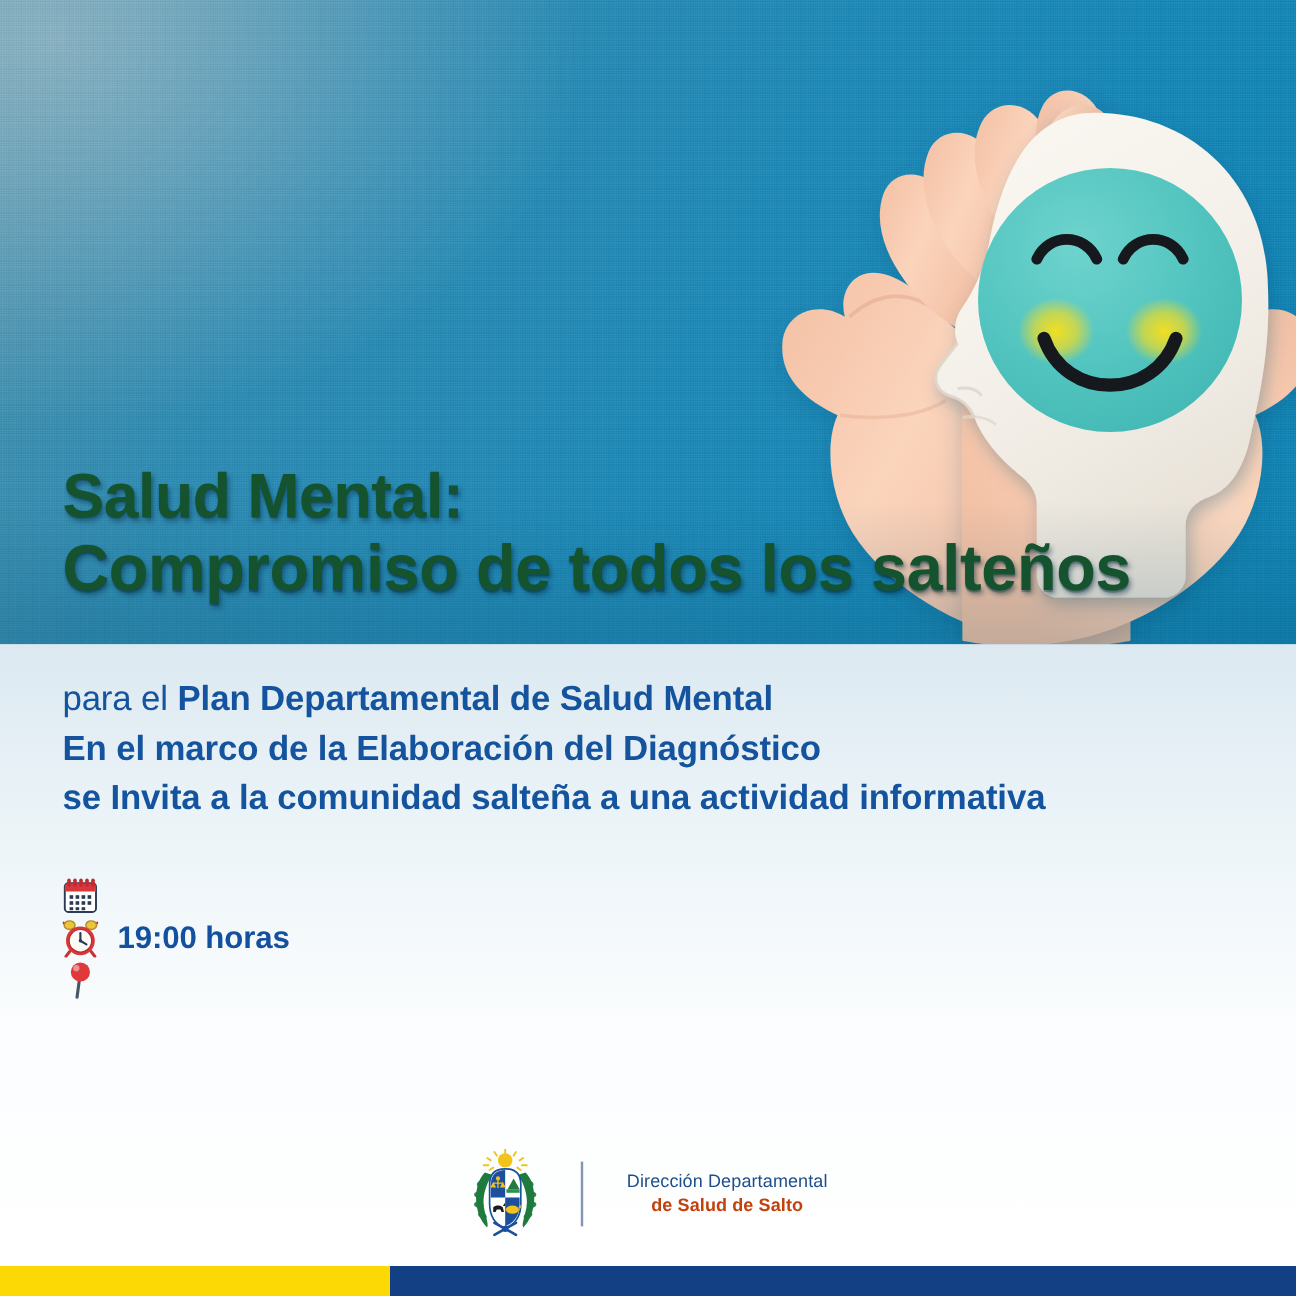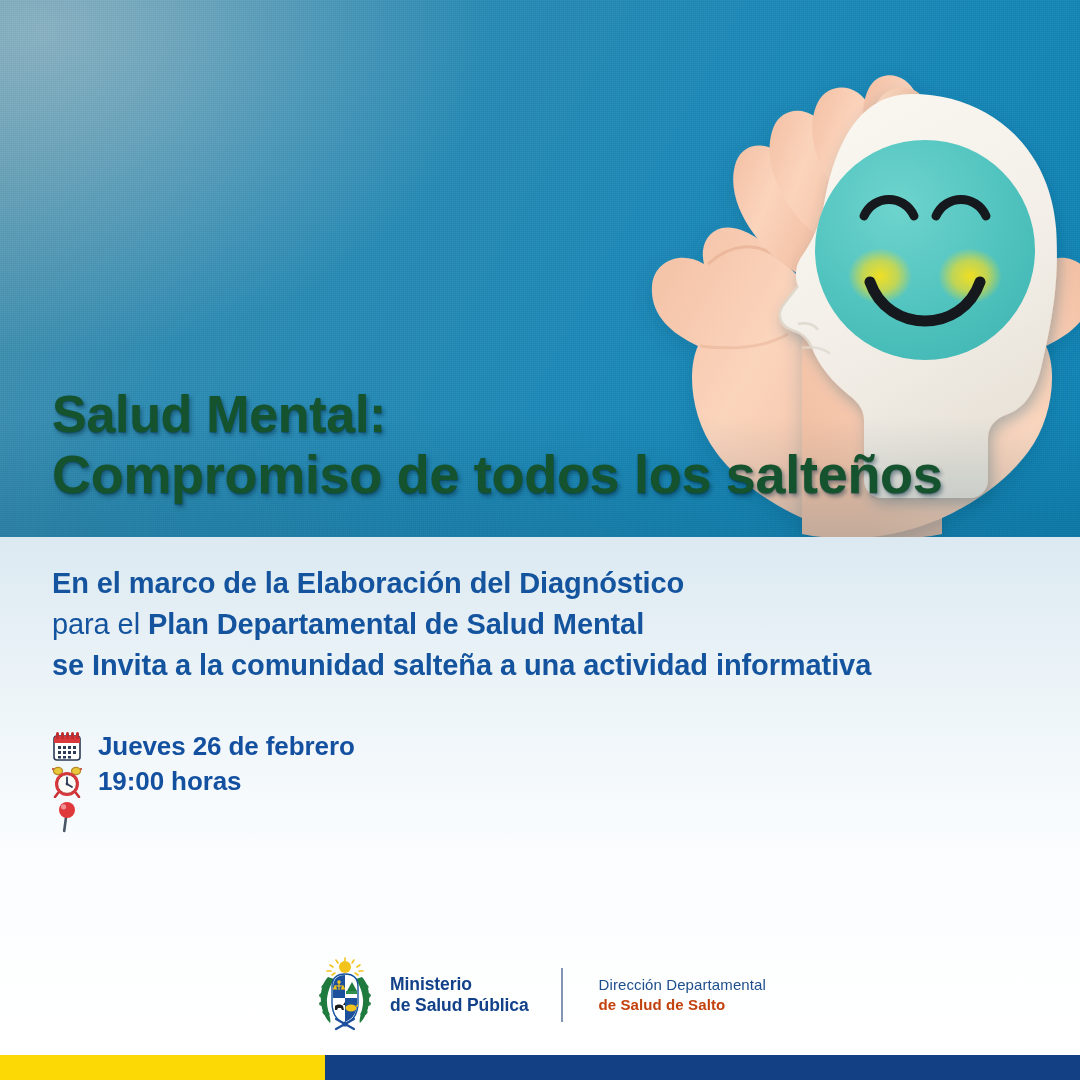--- a/index.html
+++ b/index.html
@@ -115,21 +115,21 @@
   .msp-text {
     color:#12418a;
     font-size:17.5px;
     font-weight:bold;
     line-height:21px;
     letter-spacing:-0.1px;
   }
   .logo-divider {
     width:2px; height:54px; background:#8494b5; margin:0 22px 0 18px;
   }
-  .dds-text { line-height:20px; }
+  .dds-text { line-height:20px;text-align:center; }
   .dds-line1 {
     color:#1f4e8c; font-size:15px; font-weight:normal; letter-spacing:0.1px;
   }
   .dds-line2 {
     color:#c2410c; font-size:15px; font-weight:bold; letter-spacing:0.1px;
   }
 
   
   .bottom-bar {
     position:absolute; left:0; bottom:0; width:1080px; height:25px;
@@ -273,22 +273,22 @@
   </div>
 
   <div class="title-block">
     <div class="title-line l1">Salud Mental:</div>
     <div class="title-line l2">Compromiso de todos los salteños</div>
   </div>
 
   <div class="body-area">
 
     <div class="lede">
+      <div class="lede-line l2"><span class="reg">para el </span><span>Plan Departamental de Salud Mental</span></div>
       <div class="lede-line l1">En el marco de la Elaboración del Diagnóstico</div>
-      <div class="lede-line l2"><span class="reg">para el </span><span>Plan Departamental de Salud Mental</span></div>
       <div class="lede-line l3">se Invita a la comunidad salteña a una actividad informativa</div>
     </div>
 
     <div class="details">
 
       <div class="detail-row">
         <span class="detail-icon">
           <svg width="30" height="32" viewBox="0 0 30 32" xmlns="http://www.w3.org/2000/svg" aria-hidden="true">
             <rect x="2" y="5" width="26" height="24" rx="3" fill="#ffffff" stroke="#2b3a55" stroke-width="1.6"></rect>
             <path d="M2 8 a3 3 0 0 1 3 -3 h20 a3 3 0 0 1 3 3 v4 H2 Z" fill="#d8373b"></path>
@@ -305,21 +305,20 @@
               <rect x="6" y="20" width="3" height="3"></rect>
                 <rect x="11" y="20" width="3" height="3"></rect>
               <rect x="16" y="20" width="3" height="3"></rect>
                 <rect x="21" y="20" width="3" height="3"></rect>
               <rect x="6" y="25" width="3" height="2.5"></rect>
                 <rect x="11" y="25" width="3" height="2.5"></rect>
               <rect x="16" y="25" width="3" height="2.5"></rect>
             </g>
           </svg>
         </span>
-        <span class="detail-text">Jueves 26 de febrero</span>
       </div>
 
       <div class="detail-row">
         <span class="detail-icon">
           <svg width="30" height="32" viewBox="0 0 30 32" xmlns="http://www.w3.org/2000/svg" aria-hidden="true">
             <path d="M4 6 L1 3 M26 6 L29 3" stroke="#c93134" stroke-width="2" stroke-linecap="round"></path>
             <ellipse cx="6" cy="5" rx="4.5" ry="3.6" fill="#e8c838" stroke="#b8882a" stroke-width="1.2"></ellipse>
             <ellipse cx="24" cy="5" rx="4.5" ry="3.6" fill="#e8c838" stroke="#b8882a" stroke-width="1.2"></ellipse>
             <circle cx="15" cy="18" r="12" fill="#d8373b"></circle>
             <circle cx="15" cy="18" r="9.4" fill="#fdfbf6" stroke="#b8282c" stroke-width="1"></circle>
@@ -410,24 +409,20 @@
           </g>
 
           <g stroke="#1c4f9c" stroke-width="2.2" fill="none" stroke-linecap="round">
             <path d="M22 62 L40 72"></path>
               <path d="M40 62 L22 72"></path>
           </g>
           <circle cx="31" cy="67" r="2.6" fill="#1c4f9c"></circle>
         </svg>
       </span>
 
-      <div class="msp-text">
-        <div>Ministerio</div>
-        <div>de Salud Pública</div>
-      </div>
 
       <div class="logo-divider"></div>
 
       <div class="dds-text">
         <div class="dds-line1">Dirección Departamental</div>
         <div class="dds-line2">de Salud de Salto</div>
       </div>
 
     </div>
   </div>

